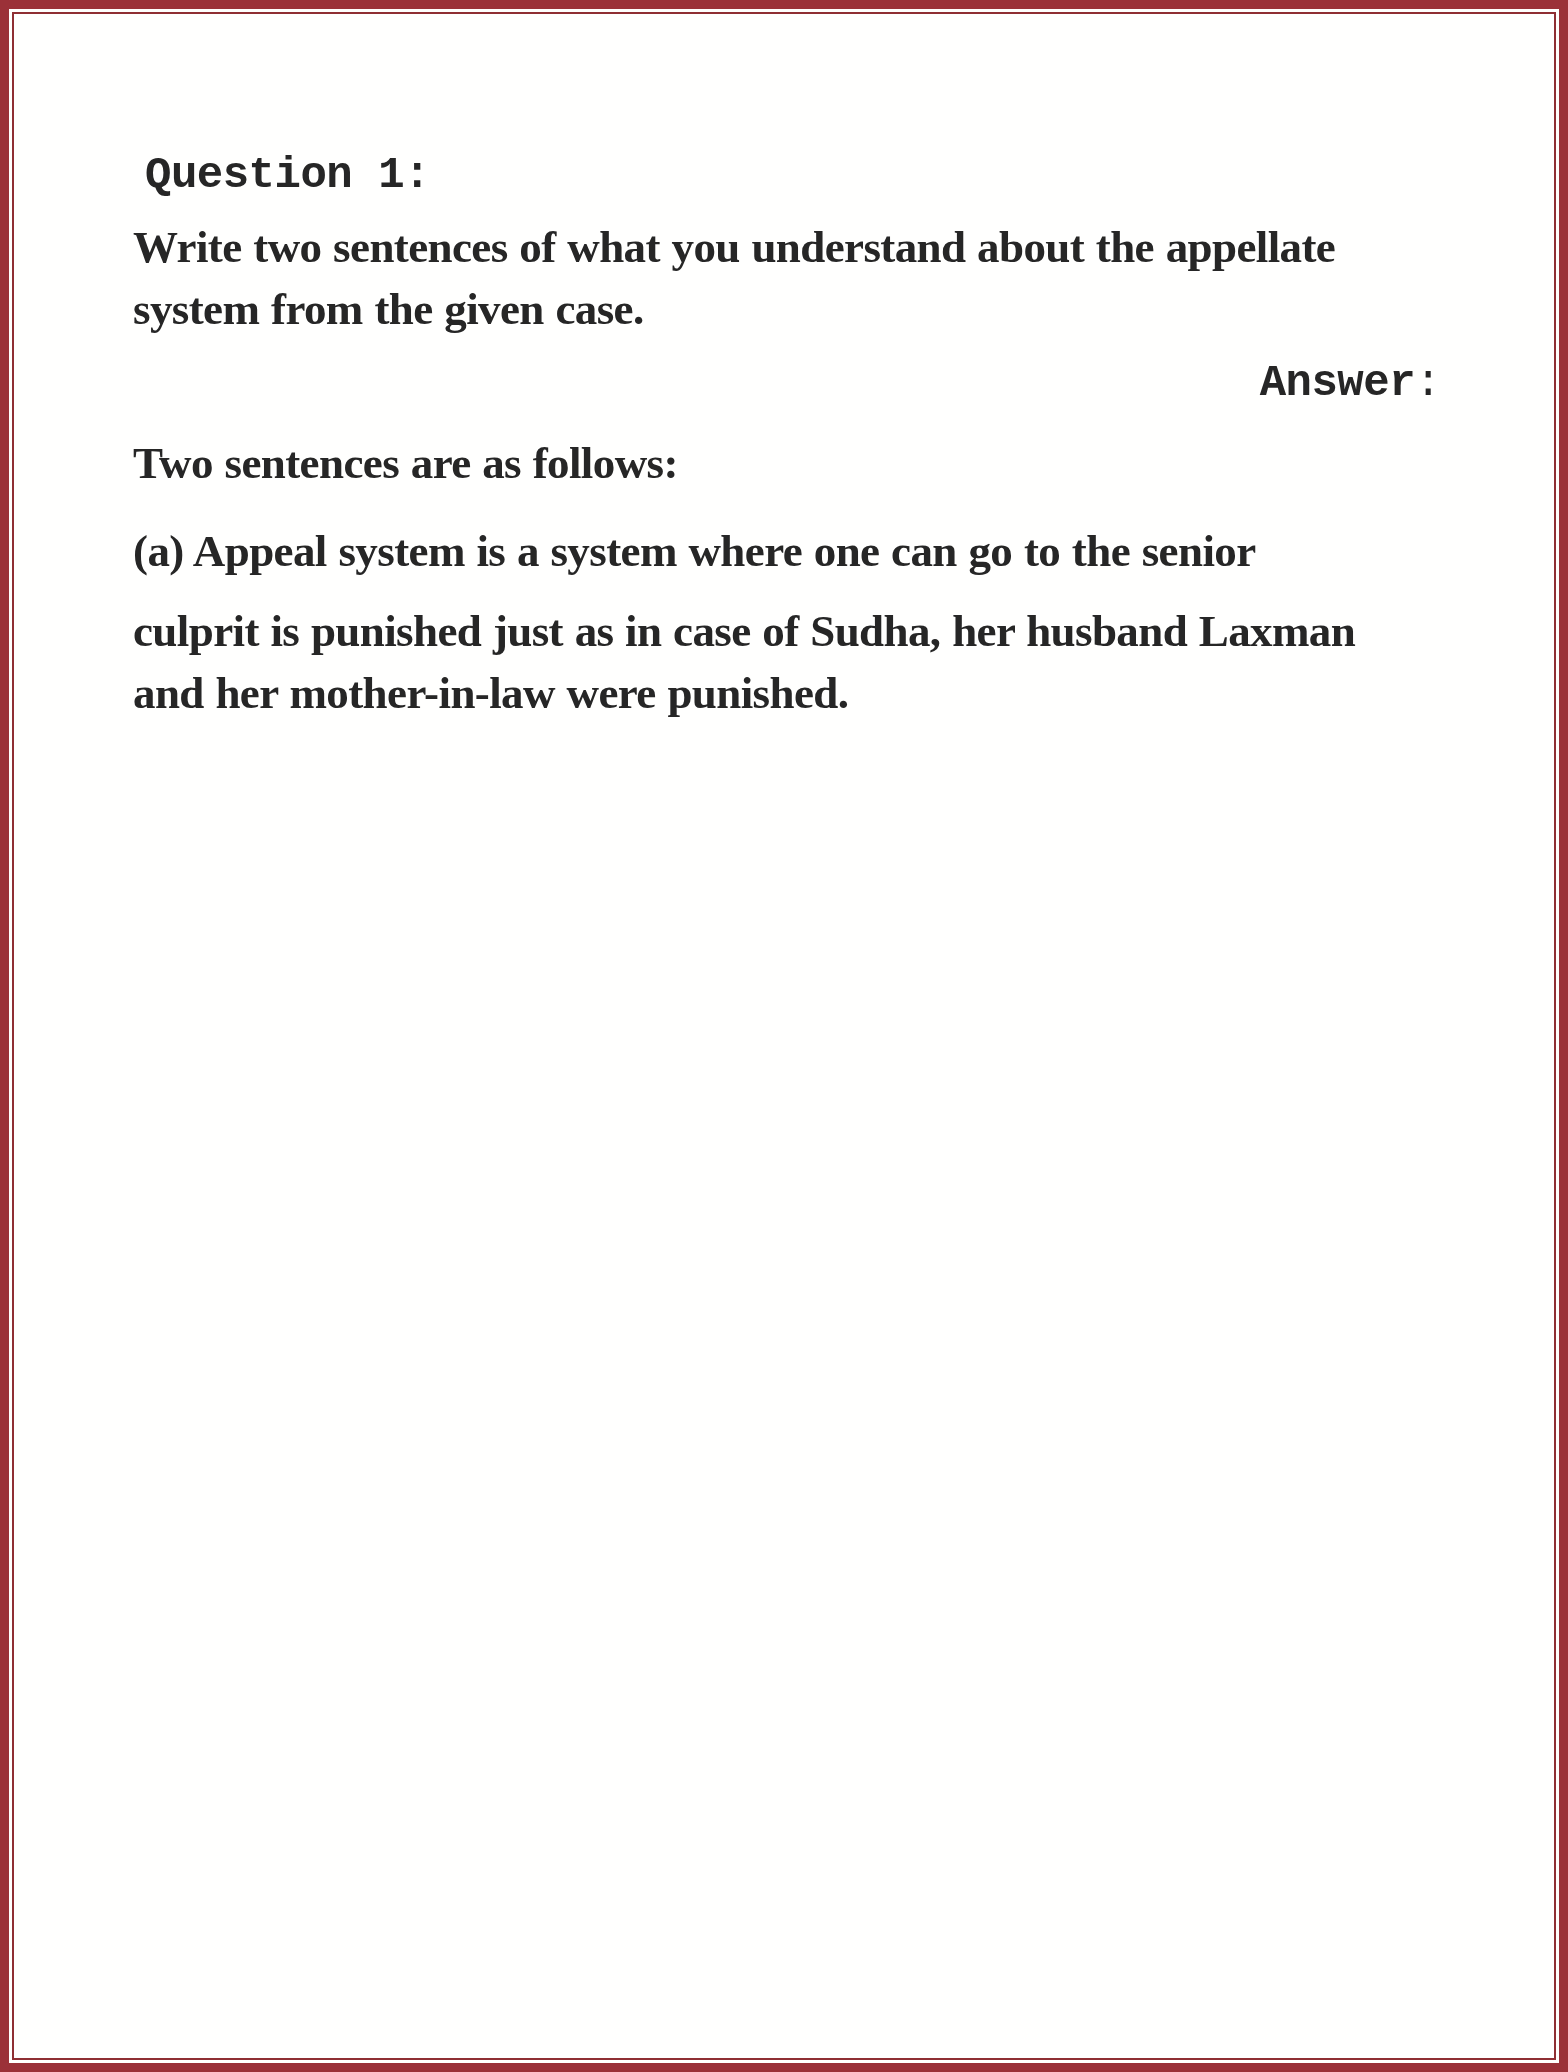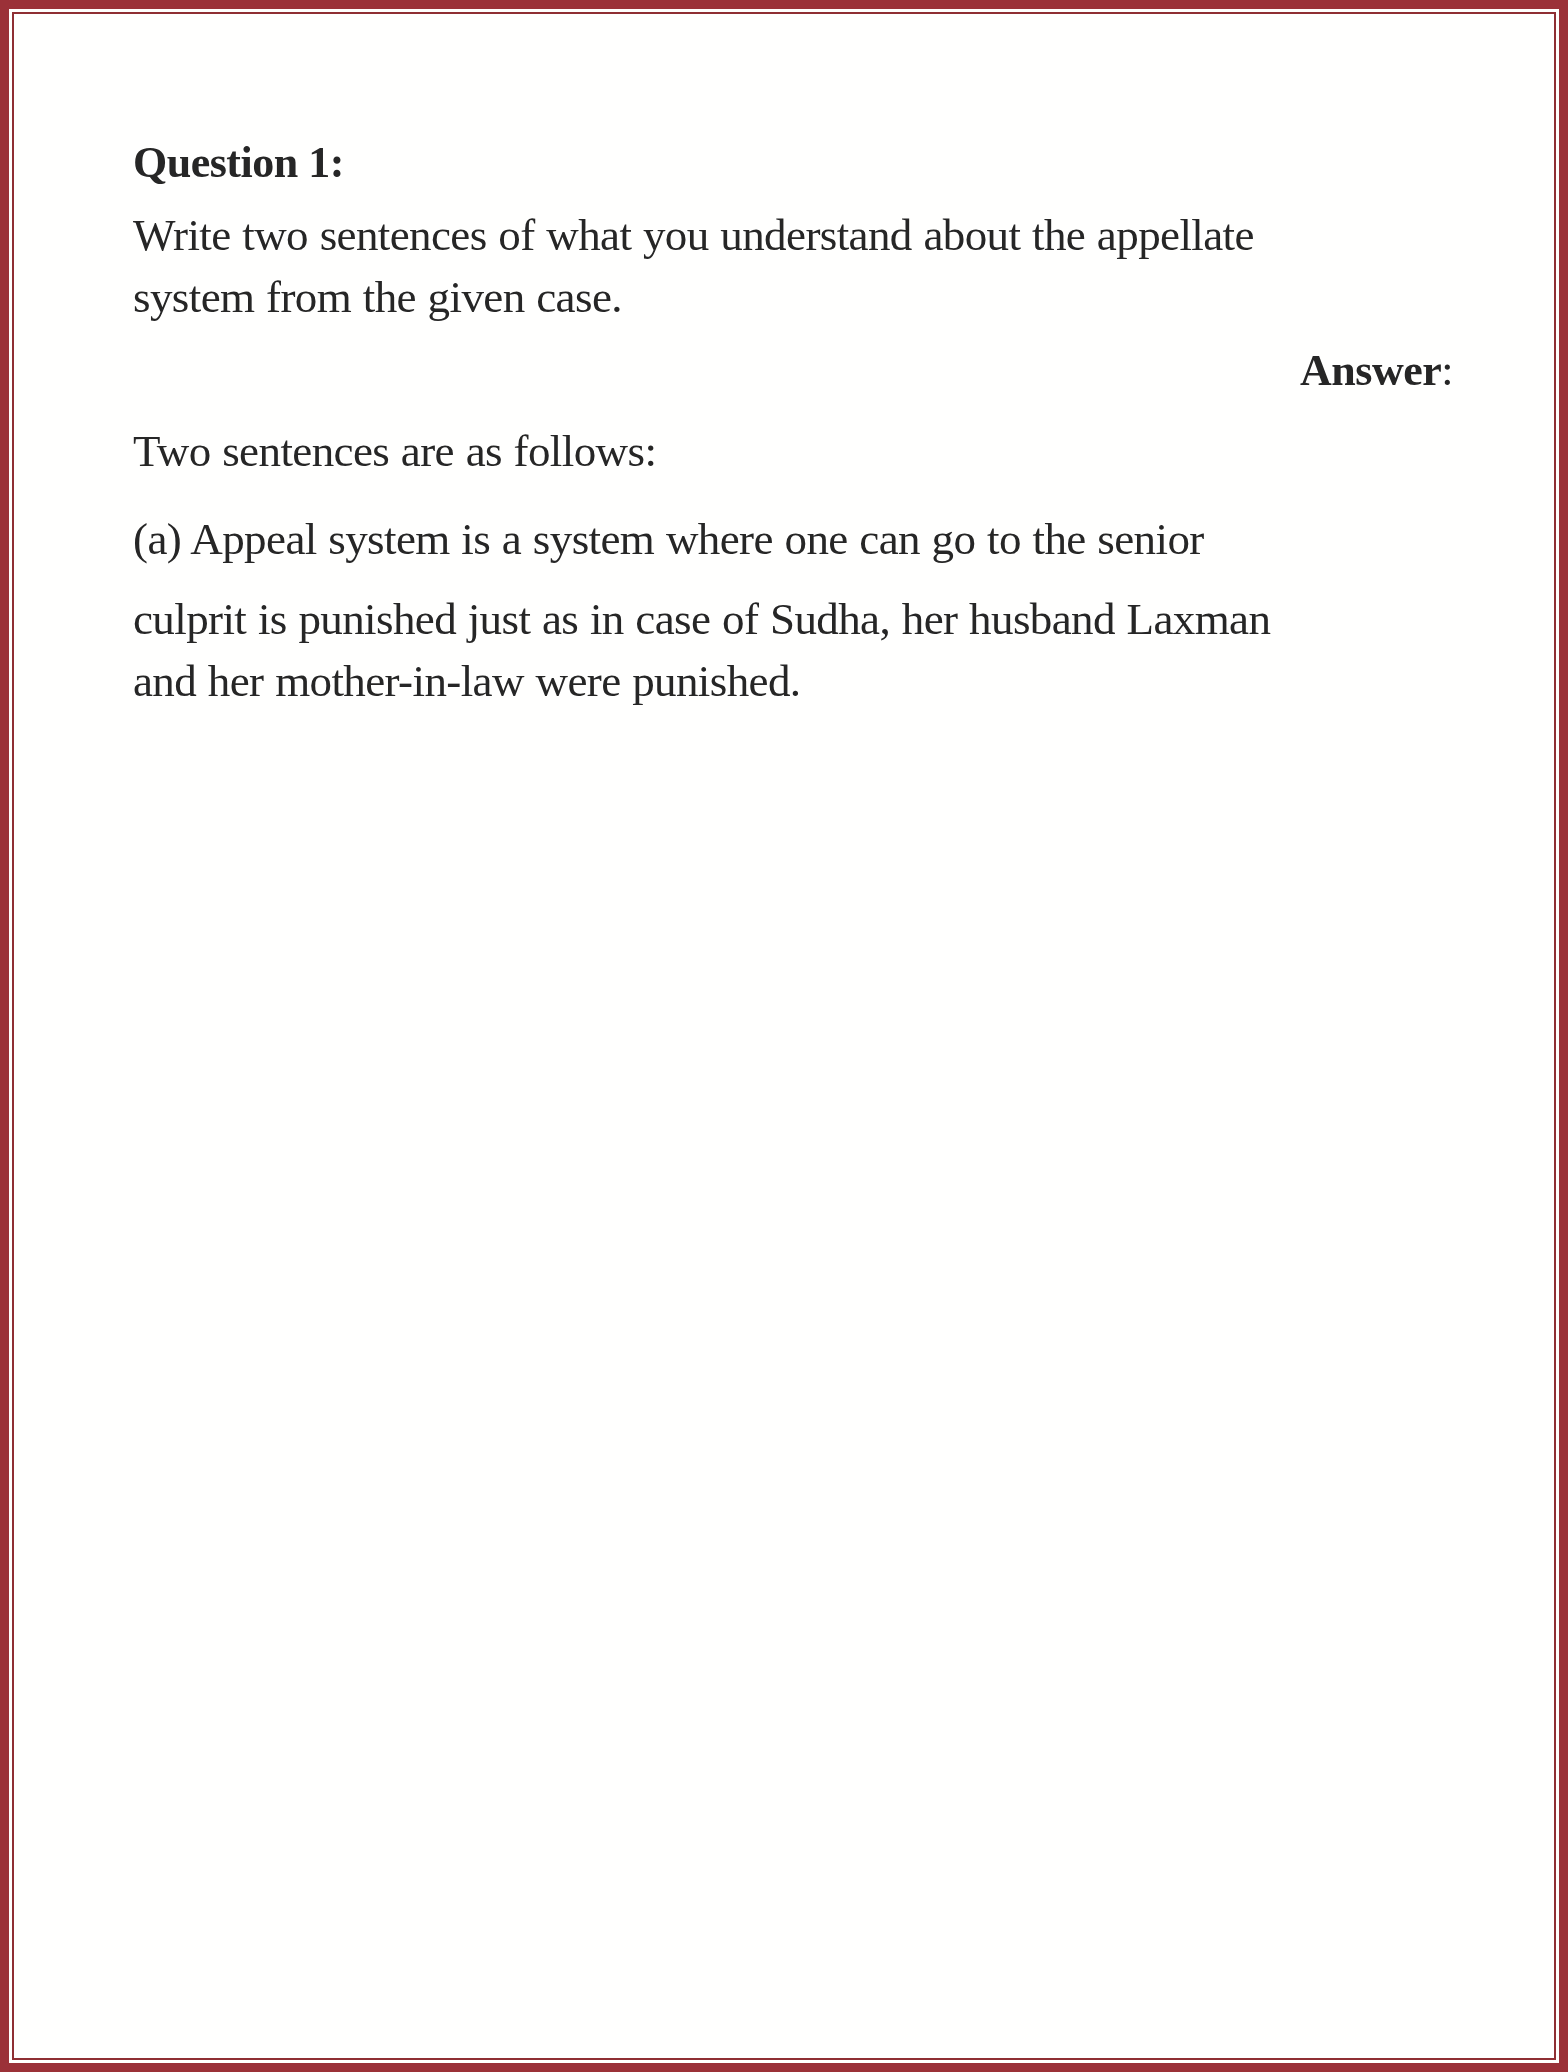--- a/index.html
+++ b/index.html
@@ -30,29 +30,31 @@
       left: 133px;
       top: 132px;
       width: 1320px;
       font-family: "Liberation Serif", "DejaVu Serif", serif;
       color: #262626;
       font-size: 45px;
       line-height: 62px;
     }
     .heading {
       font-weight: bold;
-      margin: 0;
+      margin: 12px;
       font-size: 44px;
       line-height: 62px;
       letter-spacing: -0.5px;
+      font-family: Liberation Mono, monospace;
     }
     .para {
       margin: 0;
       letter-spacing: -0.6px;
       word-spacing: 1px;
+      font-weight: bold;
     }
     .line { display: block; white-space: nowrap; }
     .q-title { margin-bottom: 10px; }
     .q-text { margin-bottom: 12px; }
     .answer-label { margin-bottom: 18px; text-align: right; }
     .answer-label .colon { font-weight: normal; }
     .intro { margin-bottom: 26px; }
     .item-a { margin-bottom: 18px; }
   </style>
 </head>

